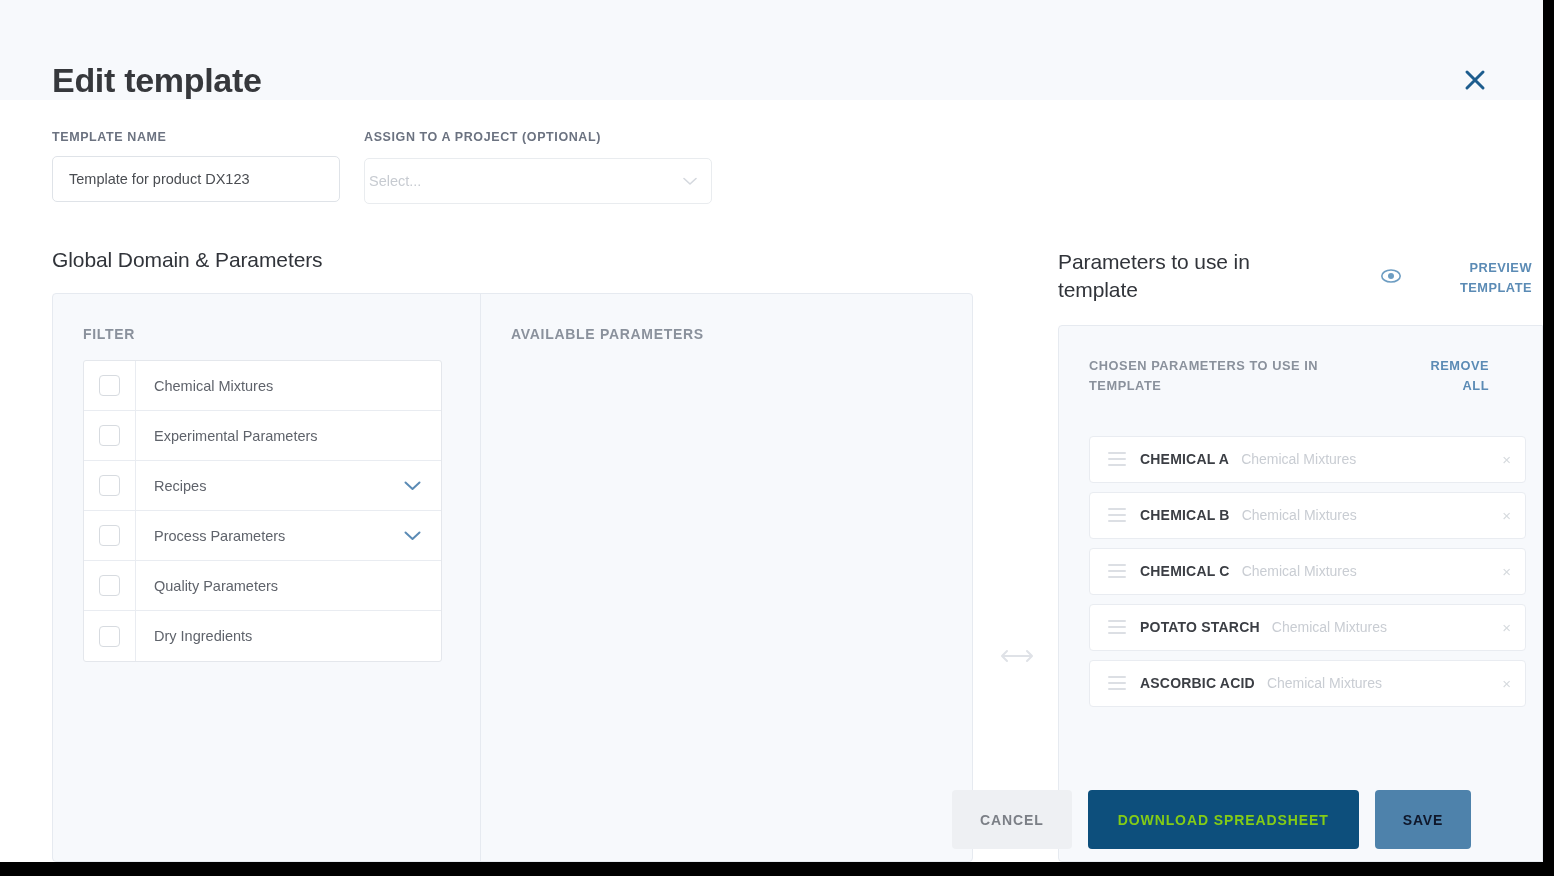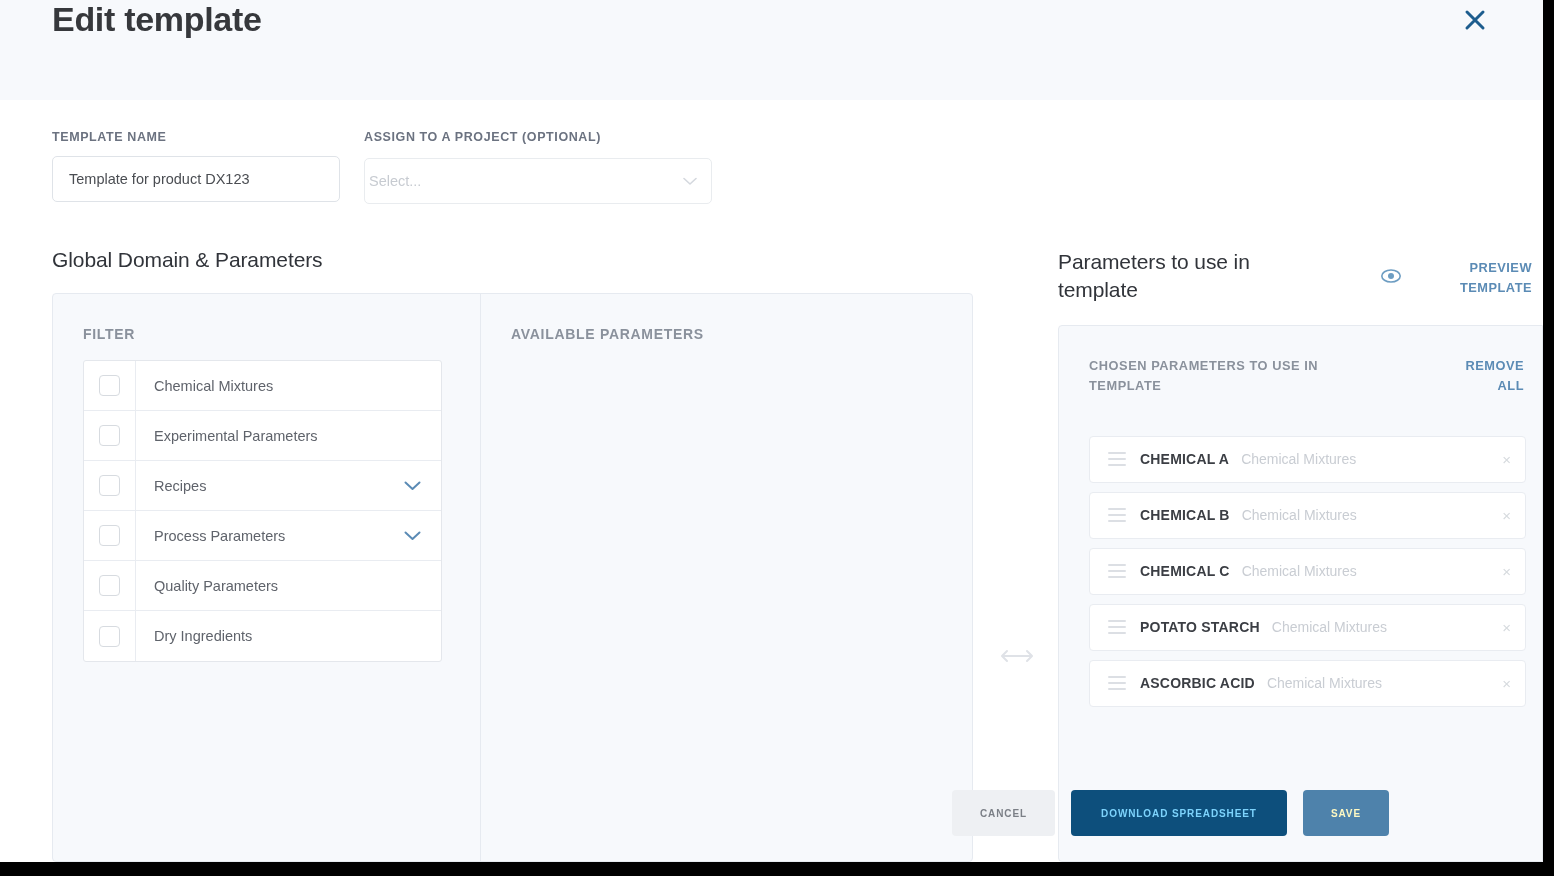--- a/index.html
+++ b/index.html
@@ -22,21 +22,21 @@
   }
 
   
   .modal-header {
     position: absolute;
     left: 0; top: 0;
     width: 1543px;
     height: 100px;
     background: #f7f9fc;
     display: flex;
-    align-items: flex-start;
+    align-items: flex-end;
     justify-content: space-between;
     padding: 0 48px 0 52px;
   }
   .modal-title {
     font-size: 34px;
     font-weight: bold;
     color: #36383c;
     letter-spacing: -0.3px;
   }
   .close-btn {
@@ -208,24 +208,24 @@
     width: 485px;
     height: 537px;
     background: #f7f9fc;
     border: 1px solid #e6eaf0;
     border-top-left-radius: 4px;
     border-bottom-left-radius: 4px;
     padding: 30px 0 0 30px;
   }
   .chosen-head {
     display: flex;
-    justify-content: space-between;
     align-items: flex-start;
     padding-right: 18px;
     margin-bottom: 14px;
+    gap: 26px;
   }
   .chosen-title {
     font-size: 12.8px;
     font-weight: bold;
     letter-spacing: 0.55px;
     color: #8a919c;
     line-height: 1.55;
     max-width: 300px;
   }
   .remove-all {
@@ -288,39 +288,39 @@
     left: 952px; top: 790px;
     display: flex;
     align-items: center;
     gap: 16px;
     z-index: 5;
   }
   .btn {
     border: none;
     border-radius: 4px;
     font-family: "Liberation Sans", sans-serif;
-    font-size: 10px;
+    font-size: 14px;
     font-weight: bold;
     letter-spacing: 0.9px;
     cursor: pointer;
-    height: 46px;
+    height: 59px;
   }
   .btn-cancel {
     background: #eef0f3;
     color: #7b7f86;
     padding: 0 28px;
   }
   .btn-download {
     background: #0d4f7c;
-    color: #7dd3fc;
+    color: #84cc16;
     padding: 16px 30px;
   }
   .btn-save {
     background: #4e82ab;
-    color: #fef9c3;
+    color: #0f172a;
     padding: 0 28px;
   }
 
   
   .bottom-bar {
     position: absolute;
     left: 0; top: 862px;
     width: 1554px; height: 14px;
     background: #000000;
   }

